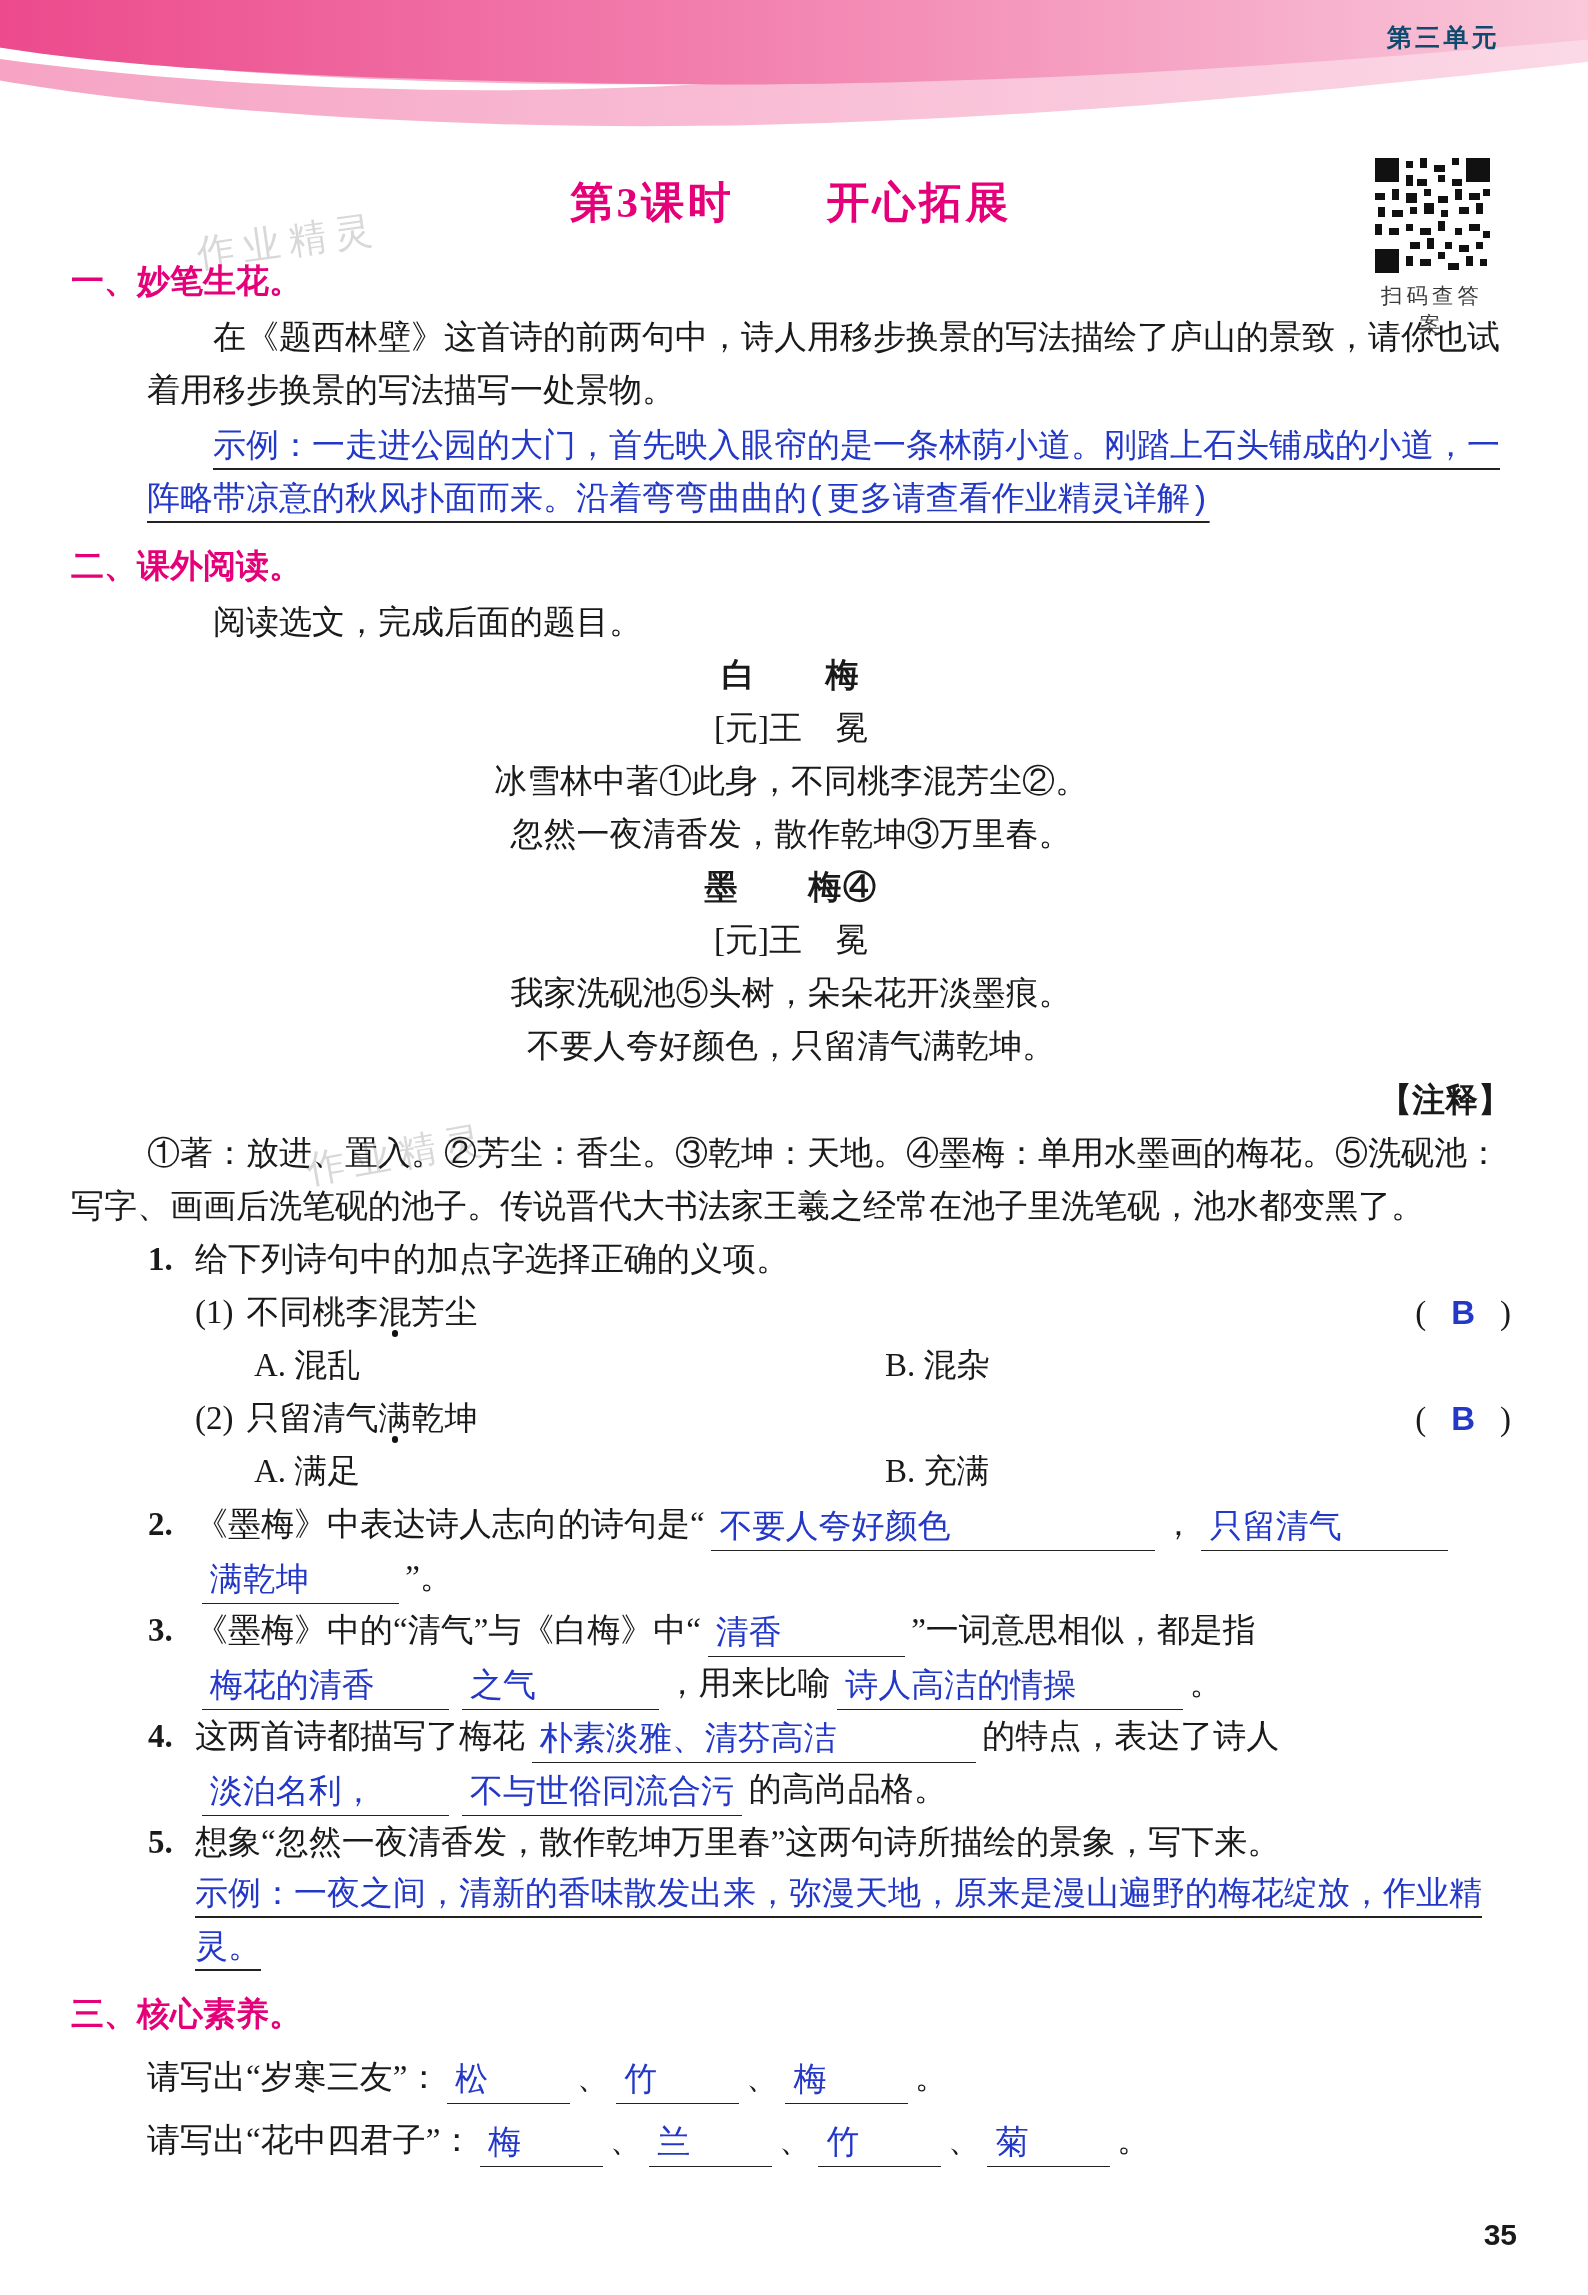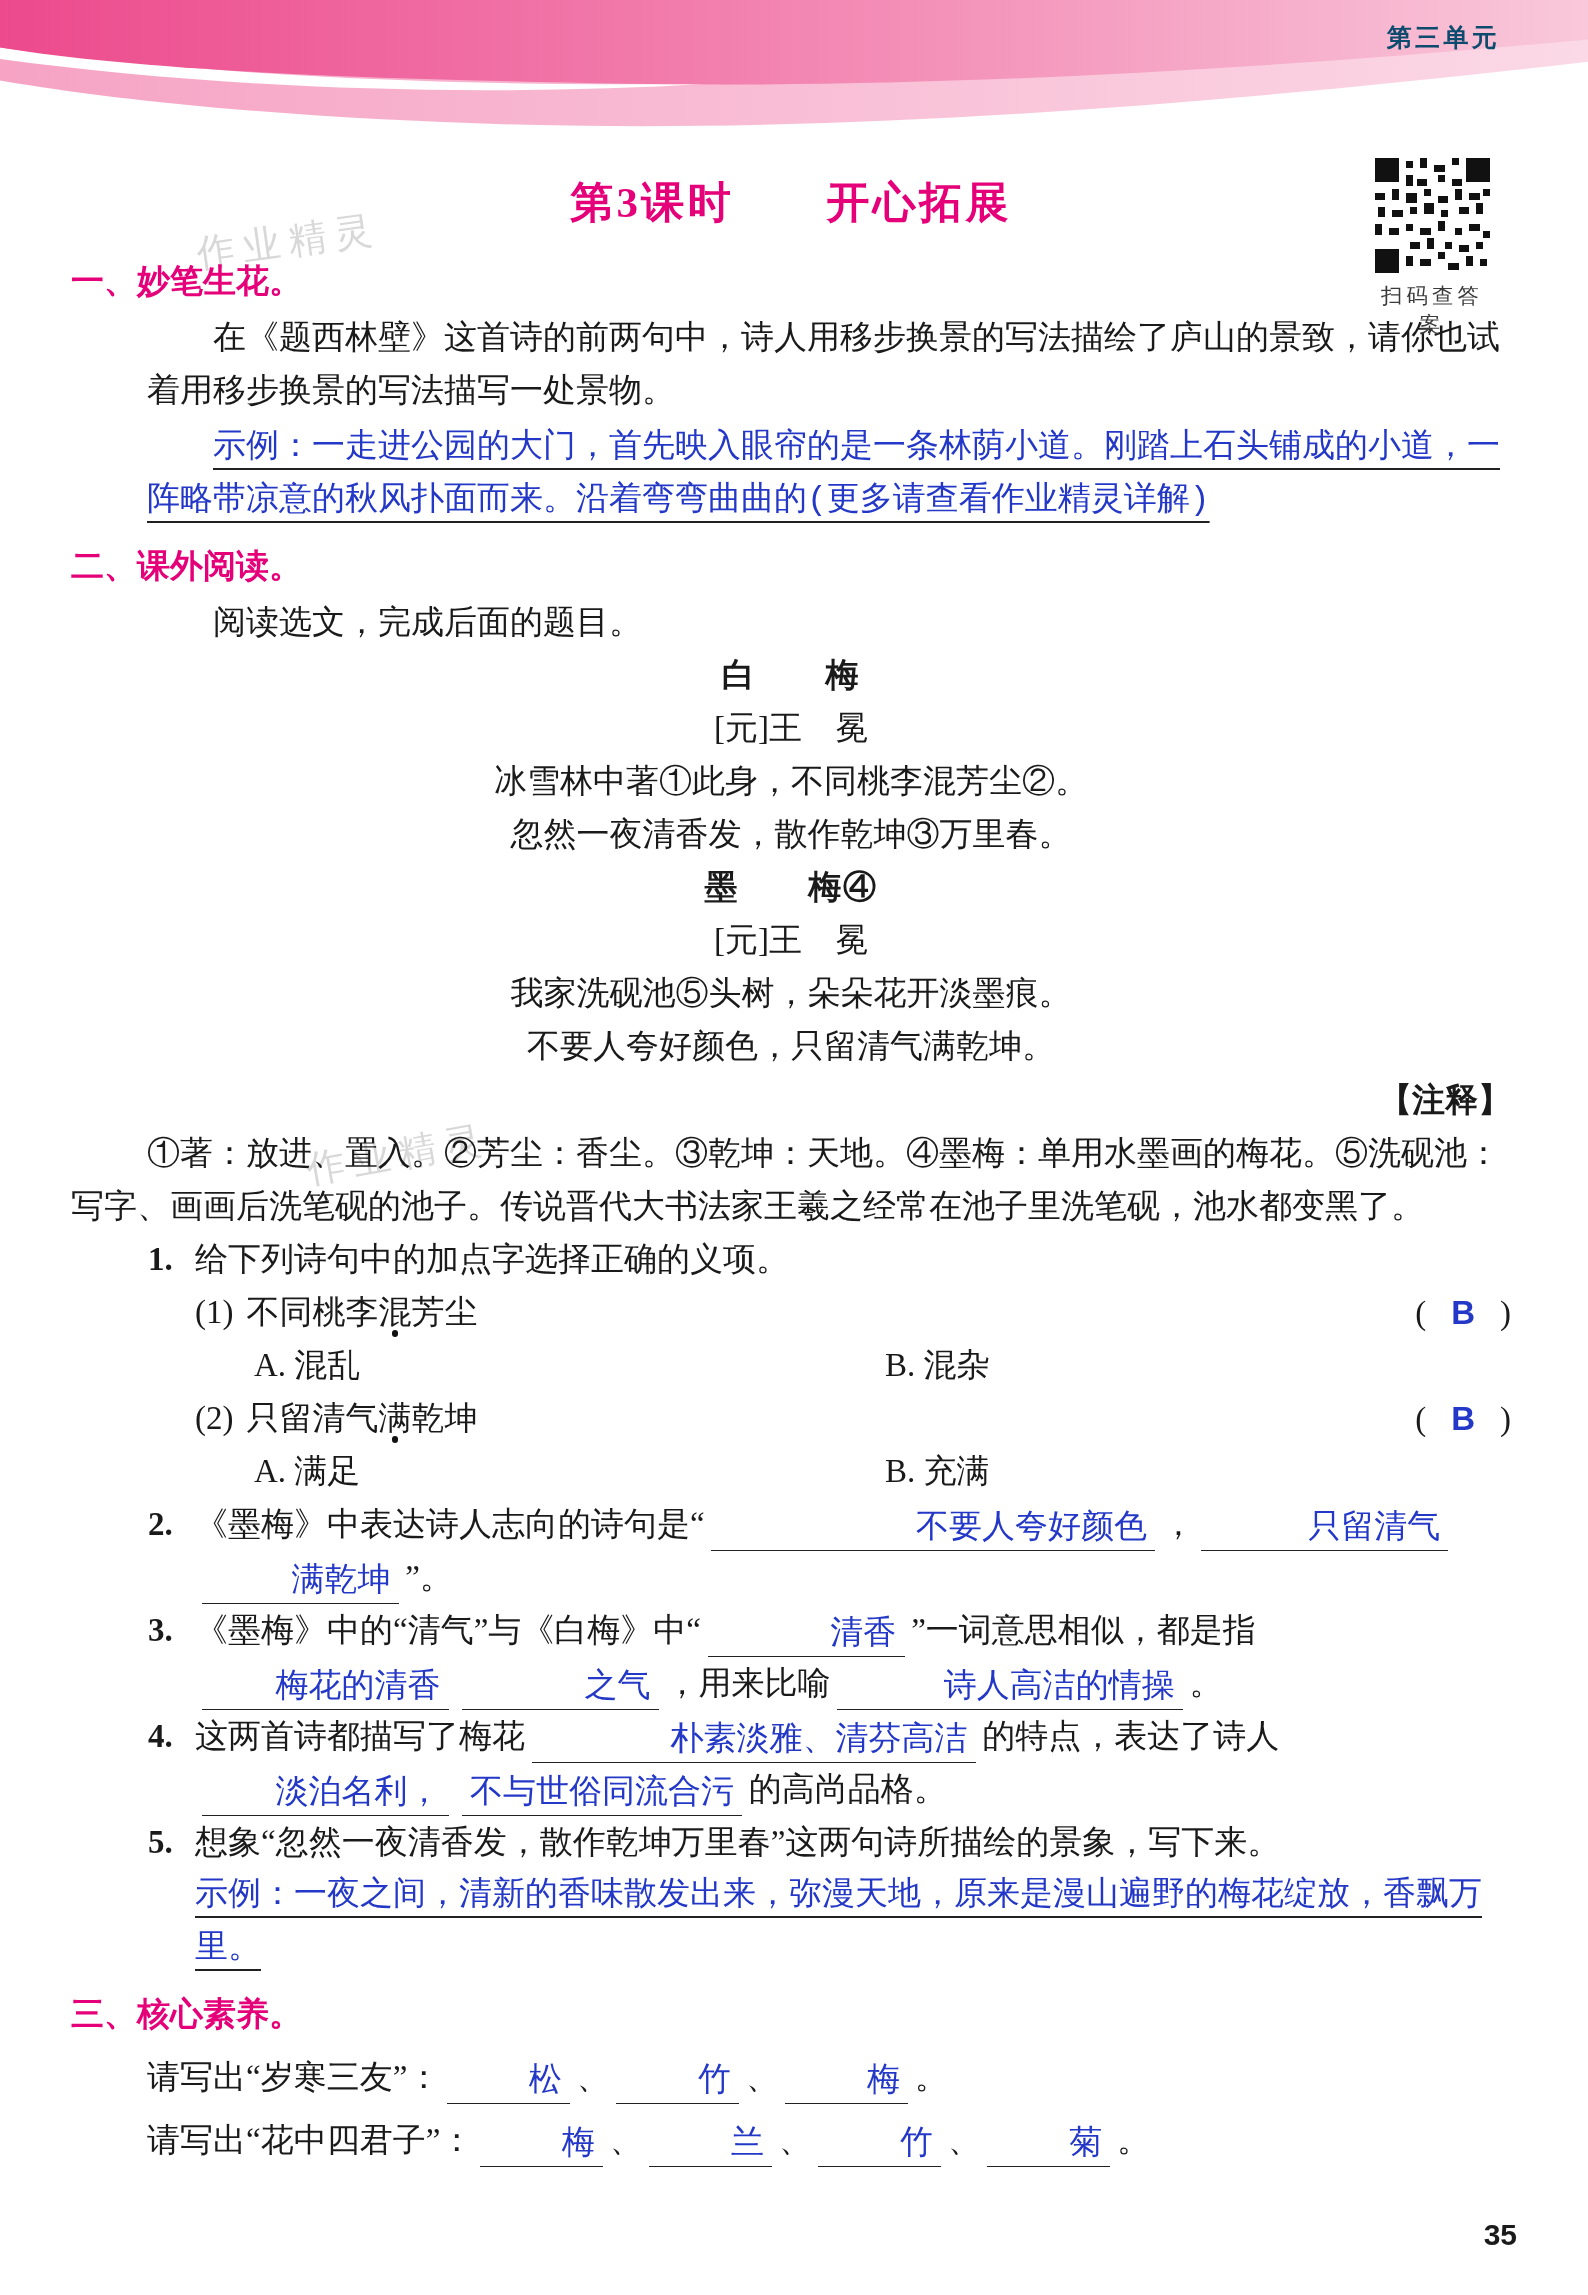--- a/index.html
+++ b/index.html
@@ -81,21 +81,21 @@
   .ans-letter{margin:0 25px;font-weight:bold;}
   .em-dot{position:relative;}
   .em-dot::after{
     content:"";position:absolute;left:50%;bottom:-6.6px;
     width:6.6px;height:6.6px;margin-left:-3.3px;border-radius:50%;background:#111;
   }
   
   .blank{
     display:inline-block;vertical-align:bottom;
     border-bottom:1.6px solid var(--rule);
-    color:var(--blue);text-align:right;
+    color:var(--blue);text-align:left;
     font-family:"Liberation Sans","DejaVu Sans",sans-serif;
     line-height:48px;height:49px;
     padding:0 8.2px;margin:0 6.6px;
   }
   .w150{min-width:123px;}
   .w240{min-width:197px;}
   .w300{min-width:247px;}
   .w330{min-width:272px;}
   .w420{min-width:346px;}
   .w540{min-width:444px;}
@@ -253,21 +253,21 @@
     </div>
 
     <div class="q">
       <span class="qnum">4.</span>
       <span>这两首诗都描写了梅花</span><span class="blank w540">朴素淡雅、清芬高洁</span><span>的特点，表达了诗人</span><span class="blank w300">淡泊名利，</span><span class="blank w330">不与世俗同流合污</span><span>的高尚品格。</span>
     </div>
 
     <div class="q">
       <span class="qnum">5.</span>
       <span>想象“忽然一夜清香发，散作乾坤万里春”这两句诗所描绘的景象，写下来。</span>
-      <div class="ruled">示例：一夜之间，清新的香味散发出来，弥漫天地，原来是漫山遍野的梅花绽放，香飘万里。</div>
+      <div class="ruled">示例：一夜之间，清新的香味散发出来，弥漫天地，原来是漫山遍野的梅花绽放，作业精灵。</div>
     </div>
 
     <div class="sec">三、核心素养。</div>
 
     <div class="s3line">
       <span>请写出“岁寒三友”：</span><span class="blank w150">松</span><span>、</span><span class="blank w150">竹</span><span>、</span><span class="blank w150">梅</span><span>。</span>
     </div>
 
     <div class="s3line">
       <span>请写出“花中四君子”：</span><span class="blank w150">梅</span><span>、</span><span class="blank w150">兰</span><span>、</span><span class="blank w150">竹</span><span>、</span><span class="blank w150">菊</span><span>。</span>

